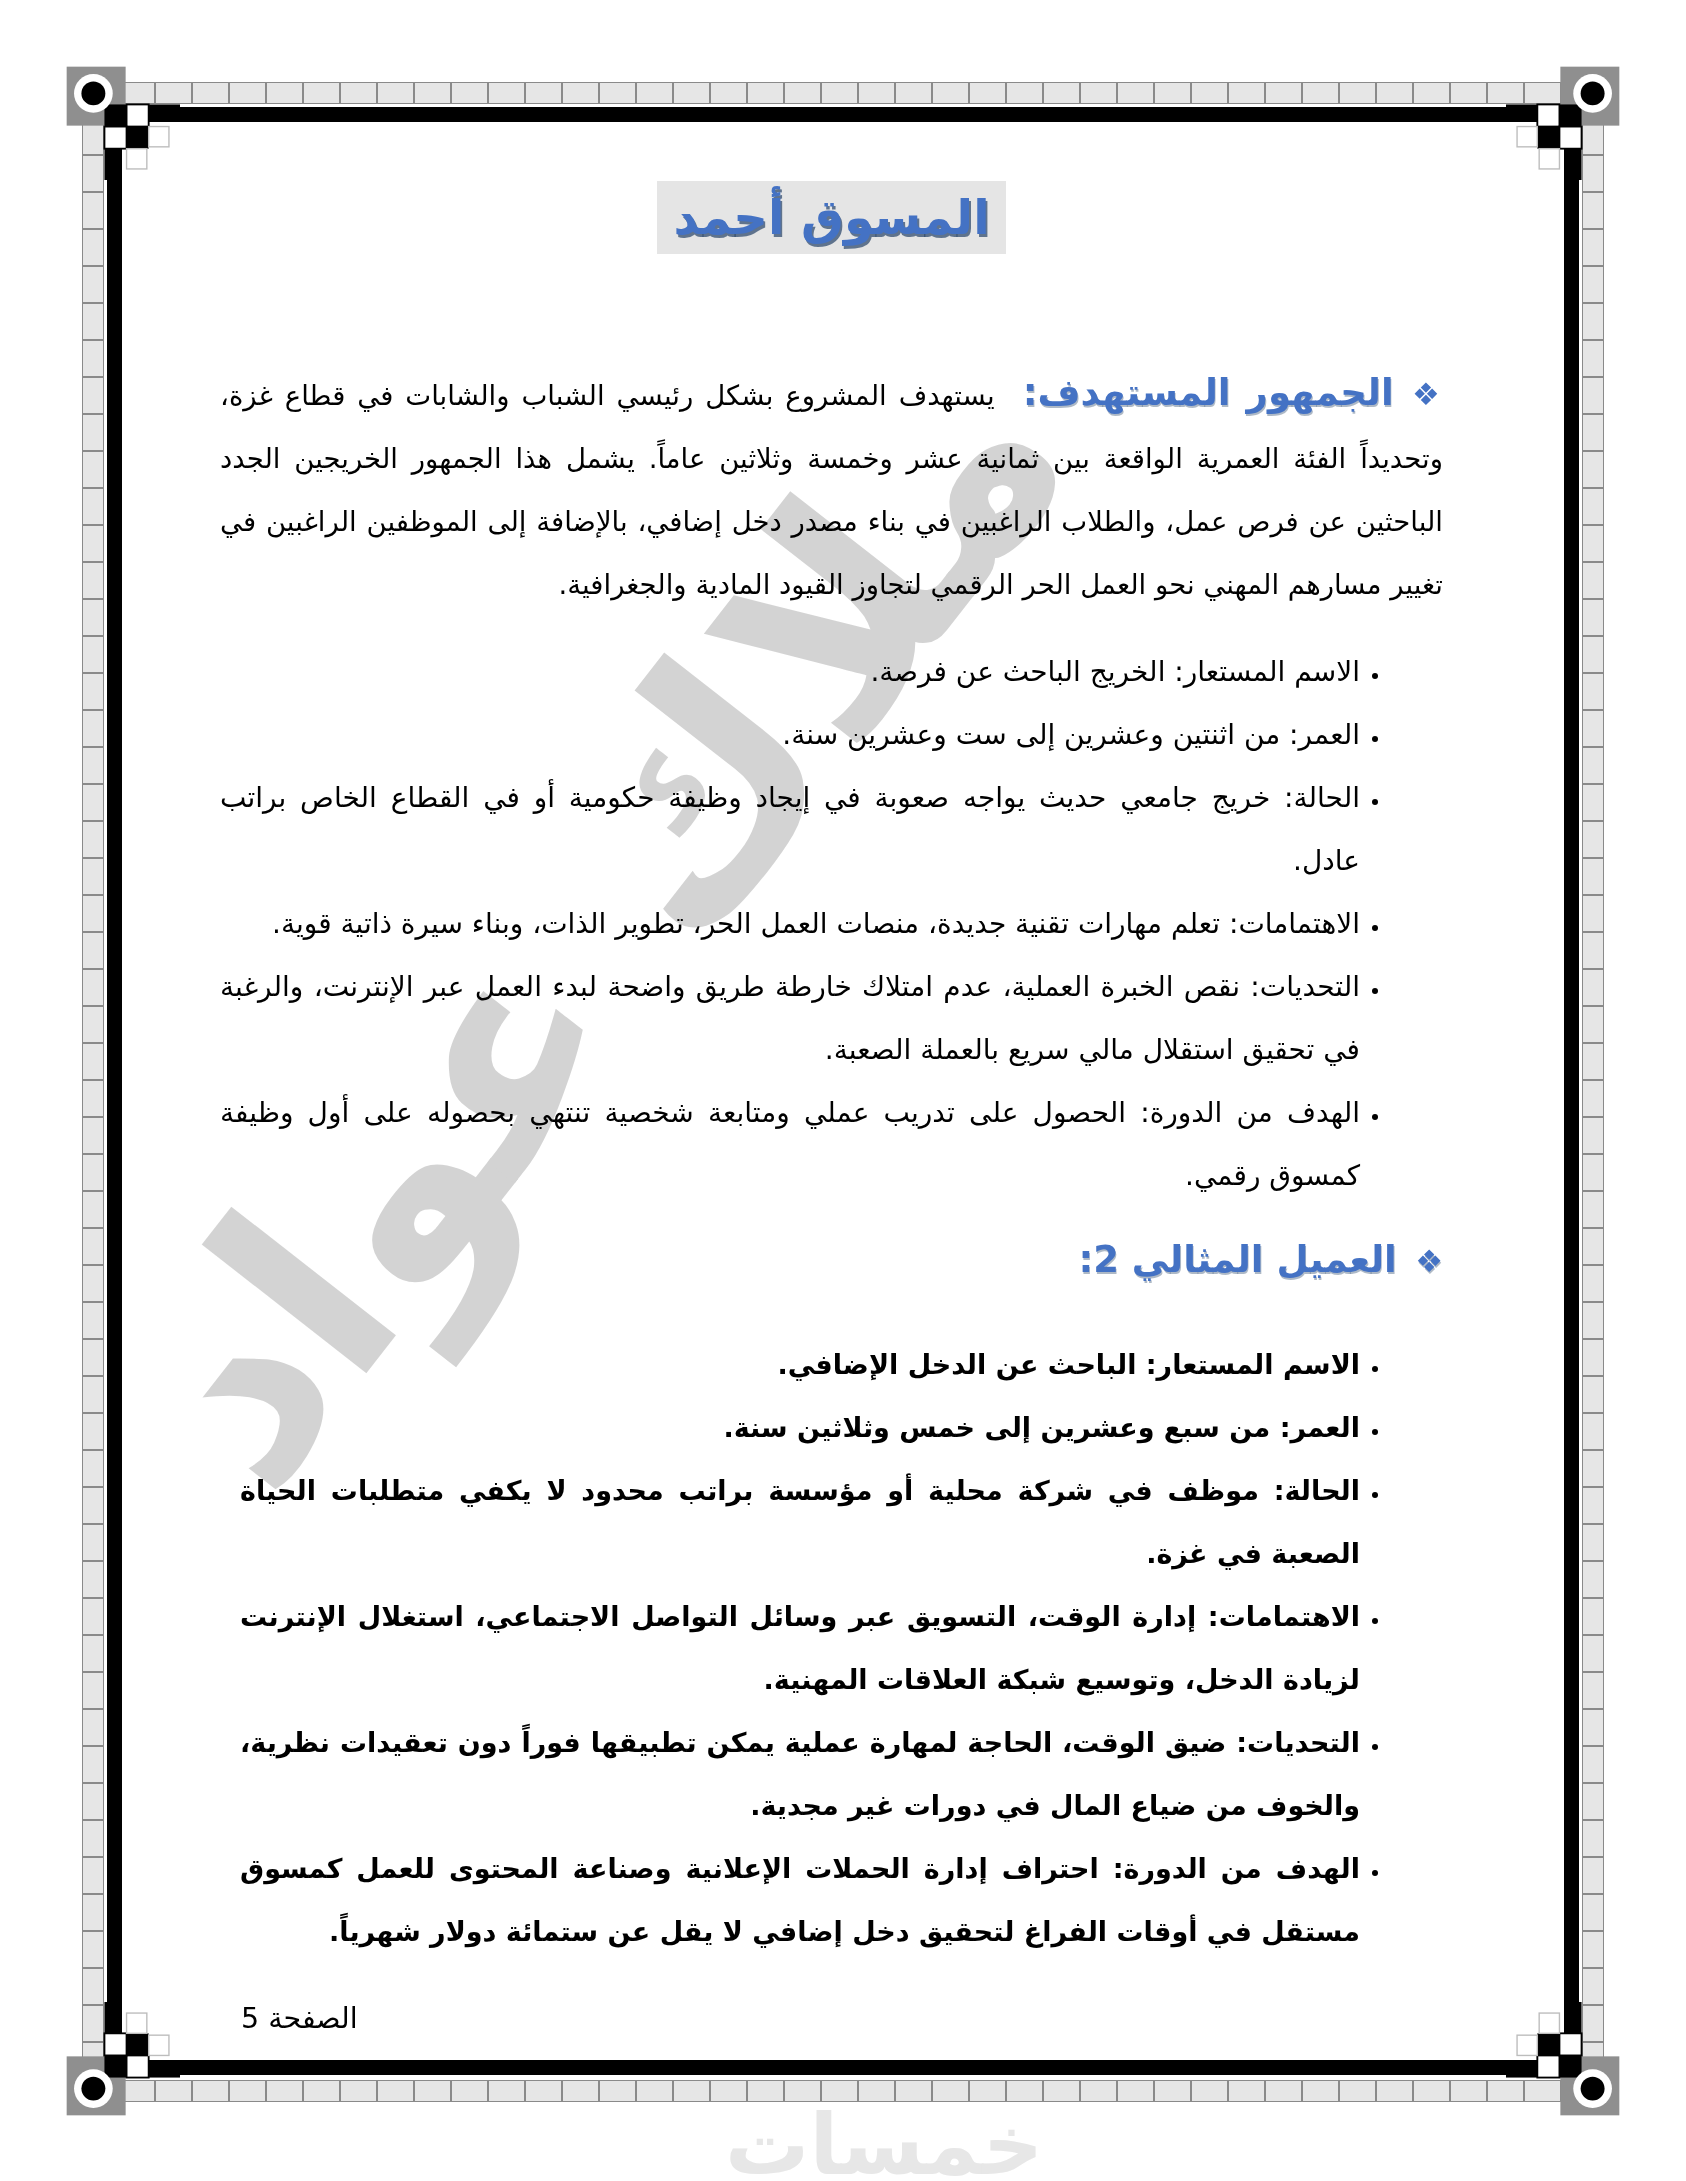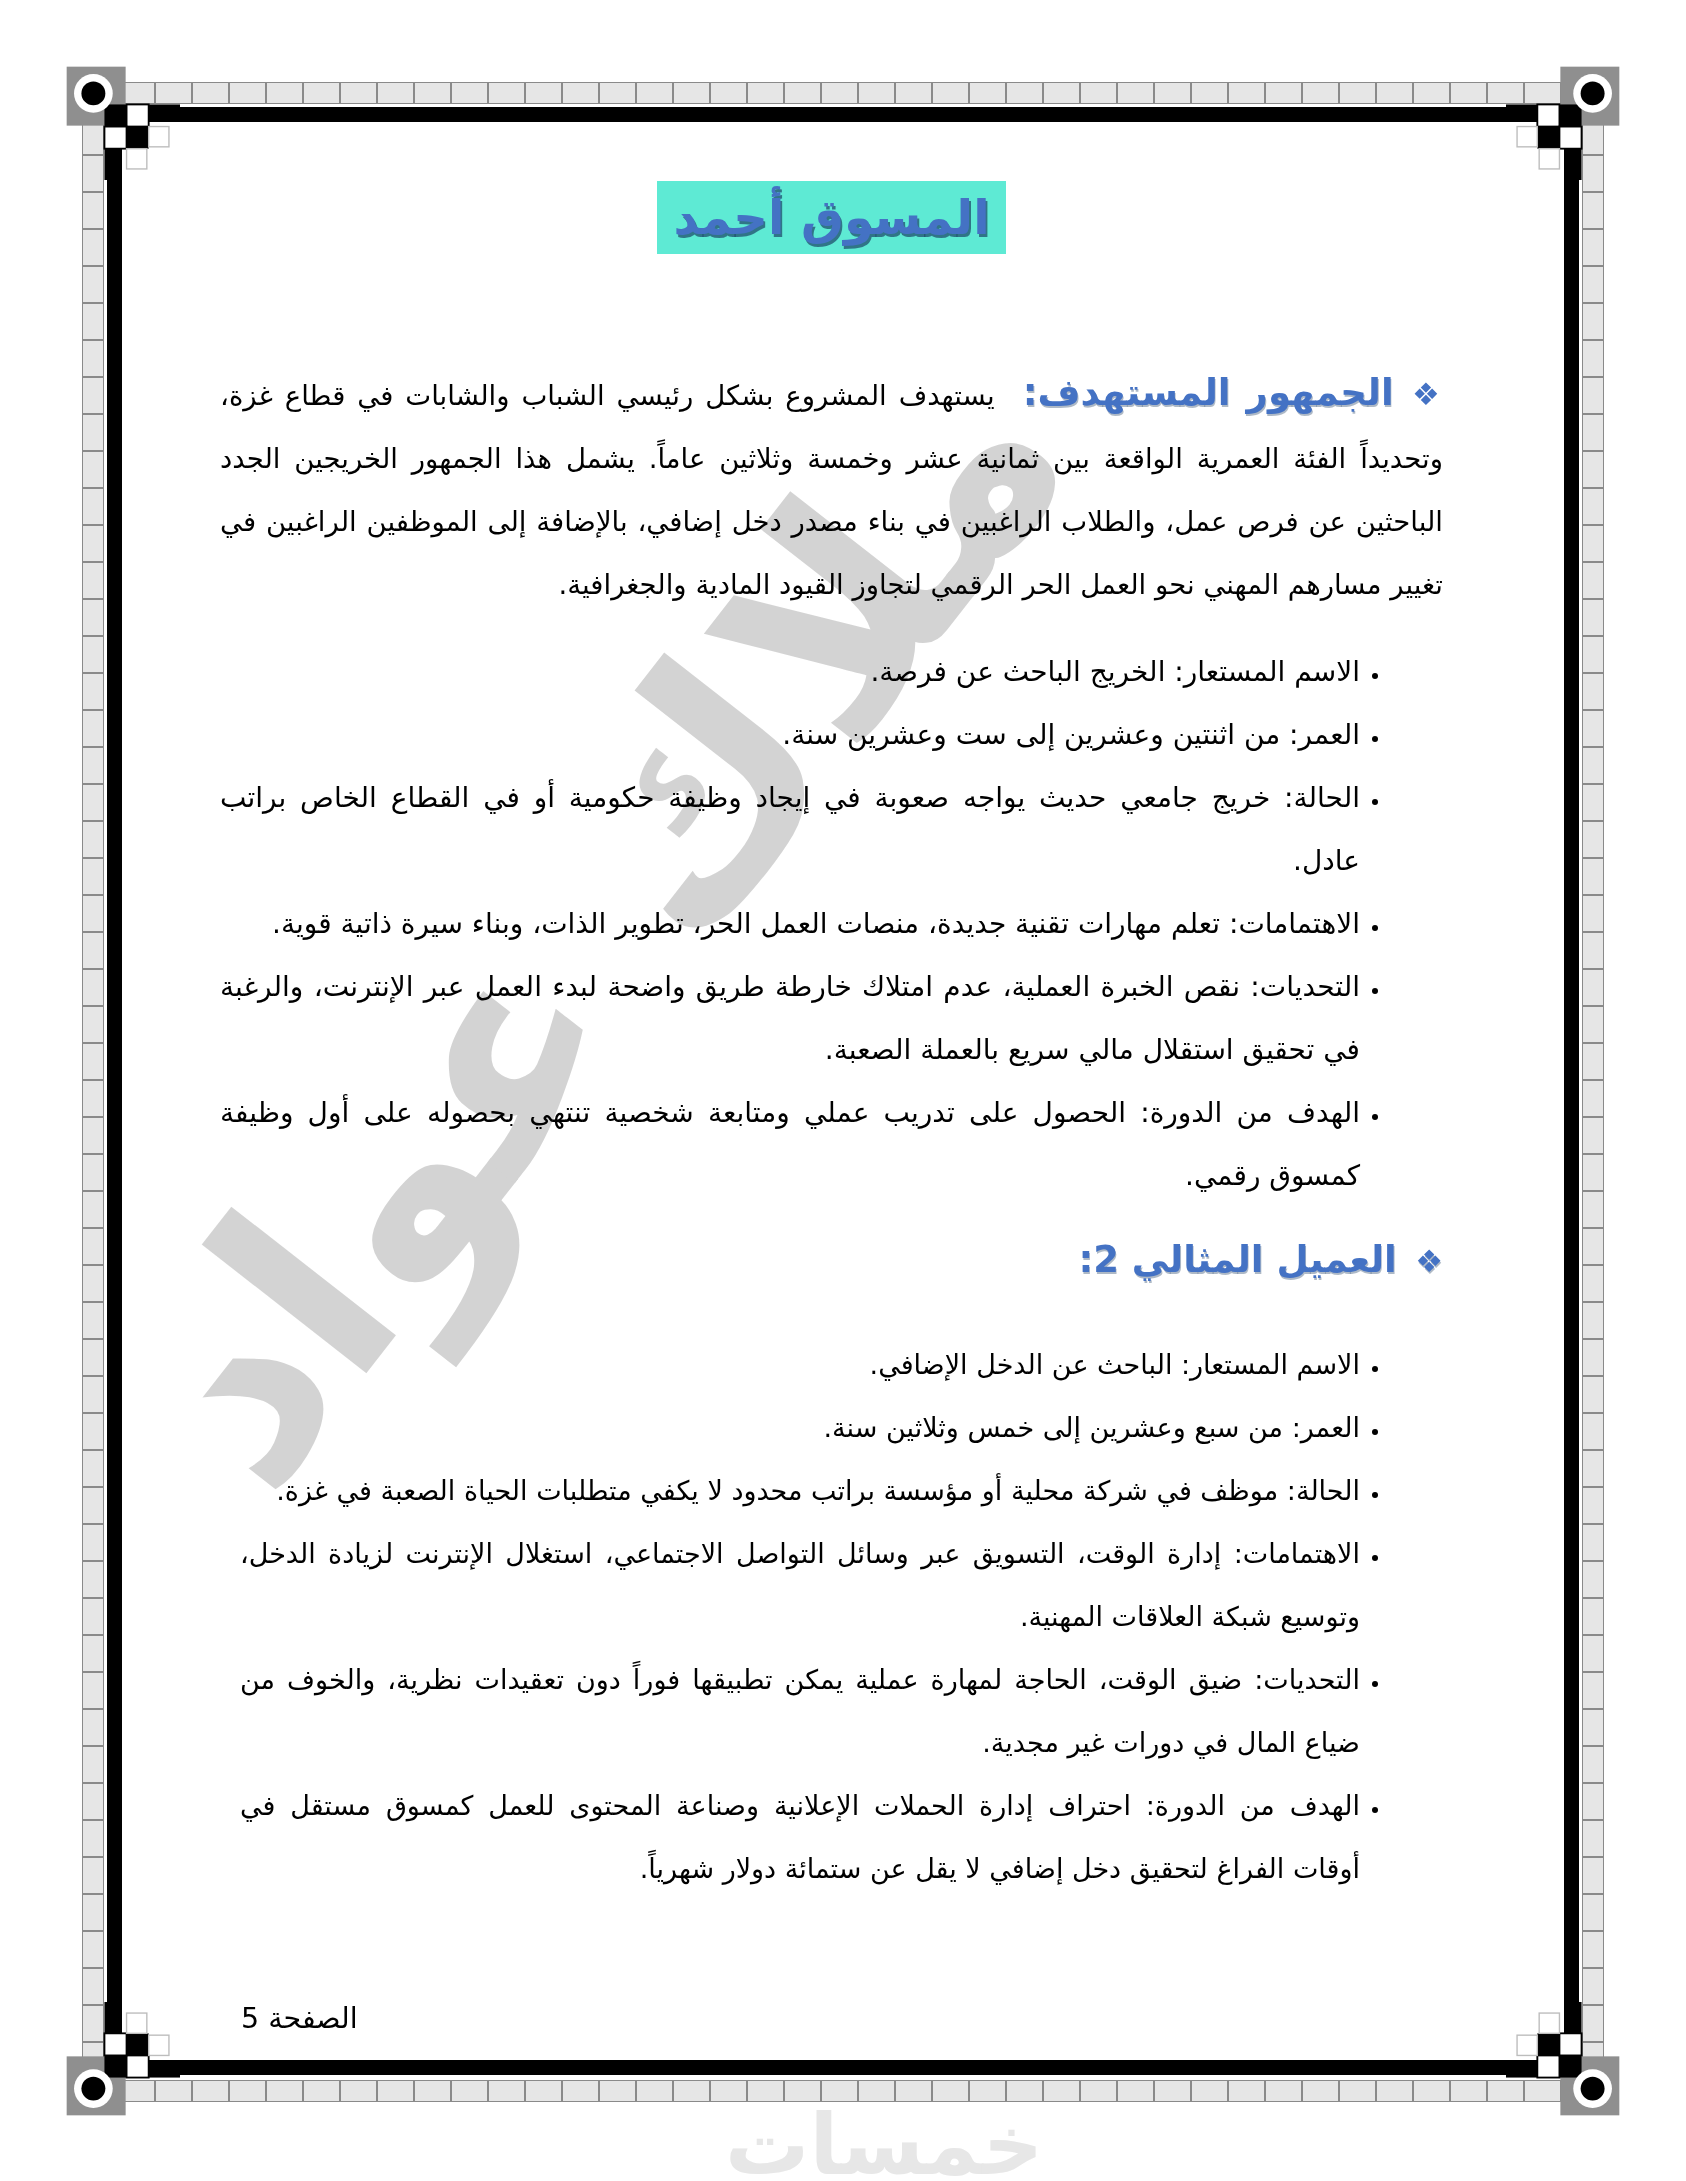--- a/index.html
+++ b/index.html
@@ -36,41 +36,41 @@
     position:absolute;left:725px;top:2096px;z-index:1;
     font-size:84px;font-weight:bold;color:#e7e7e7;direction:rtl;white-space:nowrap;
   }
   
   .content{
     position:absolute;left:124px;right:124px;top:124px;z-index:3;
     padding:57px 119px 0 96px;direction:rtl;color:#000;
   }
   .title-wrap{text-align:center;margin:0 0 0 0;}
   .doc-title{
-    display:inline-block;background:#5eead4;color:#4472c4;
+    display:inline-block;background:#e5e5e5;color:#4472c4;
     font-size:48px;font-weight:bold;line-height:1.45;padding:1.8px 16.5px;
     text-shadow:1.8px 2.8px 0 rgba(23,54,93,.65);
   }
   .para{
     margin:107px 0 0 0;font-size:27.5px;line-height:63px;text-align:justify;
   }
   .marker{color:#4472c4;font-size:31px;margin-left:18.4px;}
   .sec-head-inline{color:#4472c4;font-weight:bold;font-size:37px;margin-left:28px;
     text-shadow:0.9px 1.8px 0 rgba(23,54,93,.35);}
   .sec-head{
     margin:46px 0 0 0;font-size:37px;font-weight:bold;color:#4472c4;line-height:59px;
     text-shadow:0.9px 1.8px 0 rgba(23,54,93,.35);
   }
   .sec-head.third{margin-top:23px;text-align:right;}
   ul.bullets{
     margin:24px 0 0 0;padding:0 83px 0 0;list-style:disc;
     font-size:28px;line-height:63px;text-align:justify;
   }
   ul.bullets li::marker{font-size:18.4px;color:#000;}
-  ul.bullets.alt{font-weight:normal;font-size:27px;margin-top:42px;margin-left:20px;}
+  ul.bullets.alt{font-weight:bold;font-size:27px;margin-top:42px;margin-left:20px;}
   .page-footer{
     position:absolute;left:241px;top:2002px;z-index:3;
     font-size:28.5px;color:#000;direction:rtl;
   }
 </style>
 </head>
 <body>
 
 <div class="watermark">
   <span>ملاك عواد</span>

